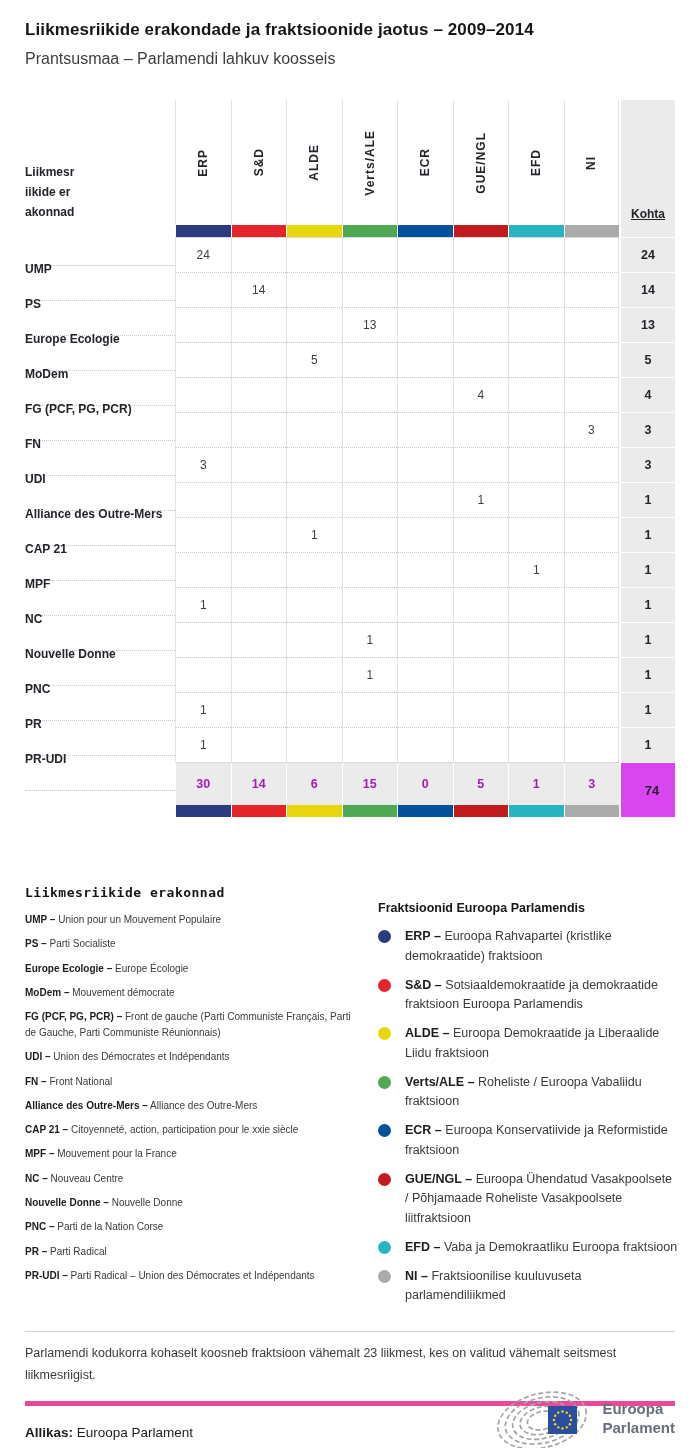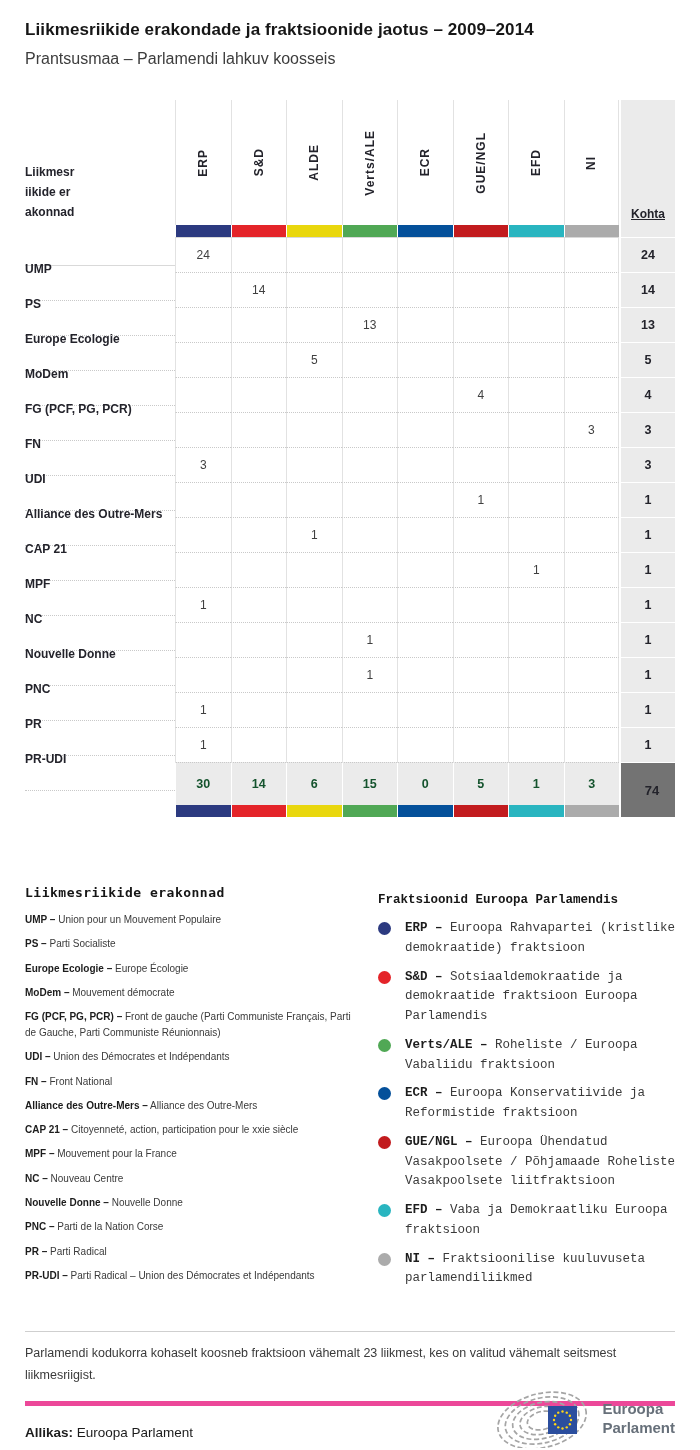--- a/index.html
+++ b/index.html
@@ -30,28 +30,28 @@
           border-top:1px dotted #c9c9c9;margin-top:28px;}
   .rlabel.first{border-top:1px solid #d9d9d9;}
   .val{border-left:1px solid #e2e2e2;border-top:1px dotted #c9c9c9;display:flex;align-items:center;justify-content:center;
        font-size:12px;color:#3f3f3f;}
   .val.first{border-top:1px solid #d9d9d9;}
   .val.last{border-right:1px solid #e2e2e2;}
   .kval{background:#ebebeb;border-left:2px solid #fff;border-top:1px solid #fff;
         display:flex;align-items:center;justify-content:center;font-size:12.5px;font-weight:bold;color:#23232b;}
   .totpad{border-top:1px dotted #c9c9c9;}
   .tval{background:#ebebeb;border-left:1px solid #fff;border-top:1px dotted #c9c9c9;
-        display:flex;align-items:center;justify-content:center;font-size:12.5px;font-weight:bold;color:#14532d;}
-  .ktotal{grid-column:10;grid-row:18 / span 2;background:#737373;border-left:2px solid #fff;border-top:1px solid #fff;
+        display:flex;align-items:center;justify-content:center;font-size:12.5px;font-weight:bold;color:#a21caf;}
+  .ktotal{grid-column:10;grid-row:18 / span 2;background:#d946ef;border-left:2px solid #fff;border-top:1px solid #fff;
         display:flex;align-items:center;justify-content:center;font-size:13px;font-weight:bold;color:#23232b;padding-left:8px;}
 
   
   .legends{position:absolute;left:0;top:885px;width:700px;}
   .leg-left{position:absolute;left:25px;top:0;width:332px;}
-  .leg-right{position:absolute;left:378px;top:8px;width:300px;font-family:Liberation Mono, monospace;}
+  .leg-right{position:absolute;left:378px;top:16px;width:300px;}
   .leg-left-h{font-family:"DejaVu Sans Mono","Liberation Mono",monospace;font-weight:bold;font-size:13px;
               color:#161616;margin:0 0 12px 0;letter-spacing:.5px;}
   .leg-right-h{font-weight:bold;font-size:12.5px;color:#161616;margin:0 0 12px 0;}
   .litem{font-size:10px;line-height:1.58;color:#3a3a3a;margin:0 0 8.5px 0;}
   .litem b{color:#1c1c1c;}
   .gitem{position:relative;font-size:12.5px;line-height:1.58;color:#3a3a3a;margin:0 0 9px 0;padding-left:27px;}
   .gitem b{color:#1c1c1c;}
   .gdot{position:absolute;left:0;top:3px;width:13px;height:13px;border-radius:50%;}
 
   
@@ -299,20 +299,21 @@
           <div class="litem"><b>PNC –</b> Parti de la Nation Corse</div>
           <div class="litem"><b>PR –</b> Parti Radical</div>
           <div class="litem"><b>PR-UDI –</b> Parti Radical – Union des Démocrates et Indépendants</div>
         </div>
     </div>
     <div class="leg-right">
       <div class="leg-right-h">Fraktsioonid Euroopa Parlamendis</div>
       <div>
           <div class="gitem"><span class="gdot" style="background: rgb(44, 58, 128);"></span><b>ERP –</b> Euroopa Rahvapartei (kristlike demokraatide) fraktsioon</div>
           <div class="gitem"><span class="gdot" style="background: rgb(228, 36, 41);"></span><b>S&amp;D –</b> Sotsiaaldemokraatide ja demokraatide fraktsioon Euroopa Parlamendis</div>
+          <div class="gitem"><span class="gdot" style="background: rgb(233, 215, 13);"></span><b>ALDE –</b> Euroopa Demokraatide ja Liberaalide Liidu fraktsioon</div>
           <div class="gitem"><span class="gdot" style="background: rgb(80, 168, 85);"></span><b>Verts/ALE –</b> Roheliste / Euroopa Vabaliidu fraktsioon</div>
           <div class="gitem"><span class="gdot" style="background: rgb(4, 80, 154);"></span><b>ECR –</b> Euroopa Konservatiivide ja Reformistide fraktsioon</div>
           <div class="gitem"><span class="gdot" style="background: rgb(194, 27, 30);"></span><b>GUE/NGL –</b> Euroopa Ühendatud Vasakpoolsete / Põhjamaade Roheliste Vasakpoolsete liitfraktsioon</div>
           <div class="gitem"><span class="gdot" style="background: rgb(41, 181, 192);"></span><b>EFD –</b> Vaba ja Demokraatliku Euroopa fraktsioon</div>
           <div class="gitem"><span class="gdot" style="background: rgb(171, 171, 171);"></span><b>NI –</b> Fraktsioonilise kuuluvuseta parlamendiliikmed</div>
         </div>
     </div>
   </div>
 
   <div class="footnote">Parlamendi kodukorra kohaselt koosneb fraktsioon vähemalt 23 liikmest, kes on valitud vähemalt seitsmest liikmesriigist.</div>

